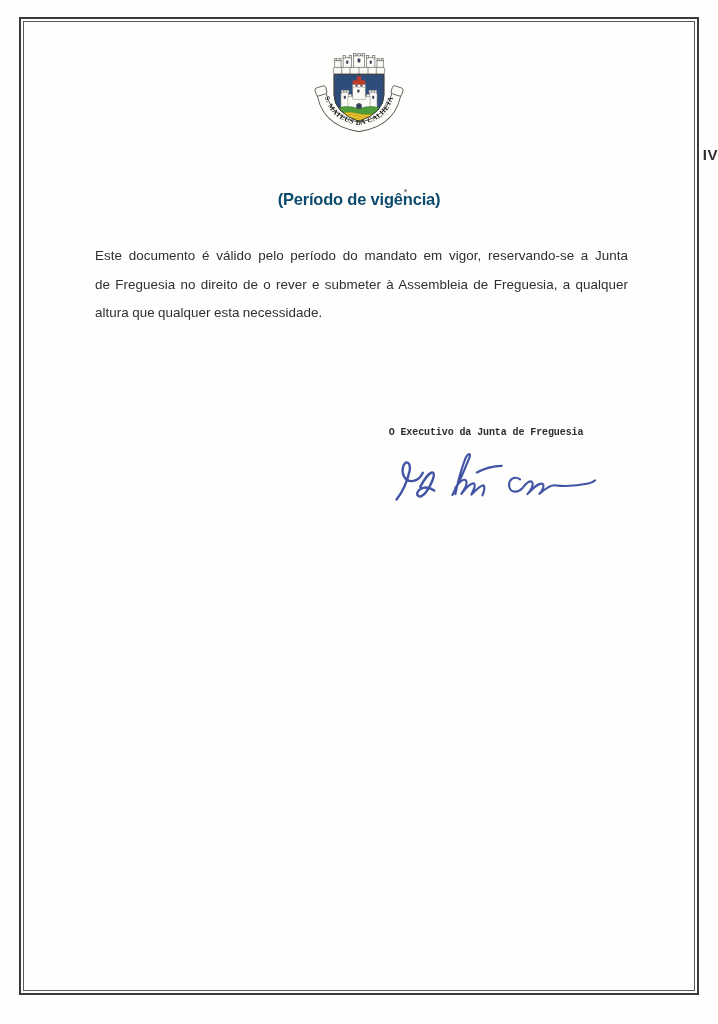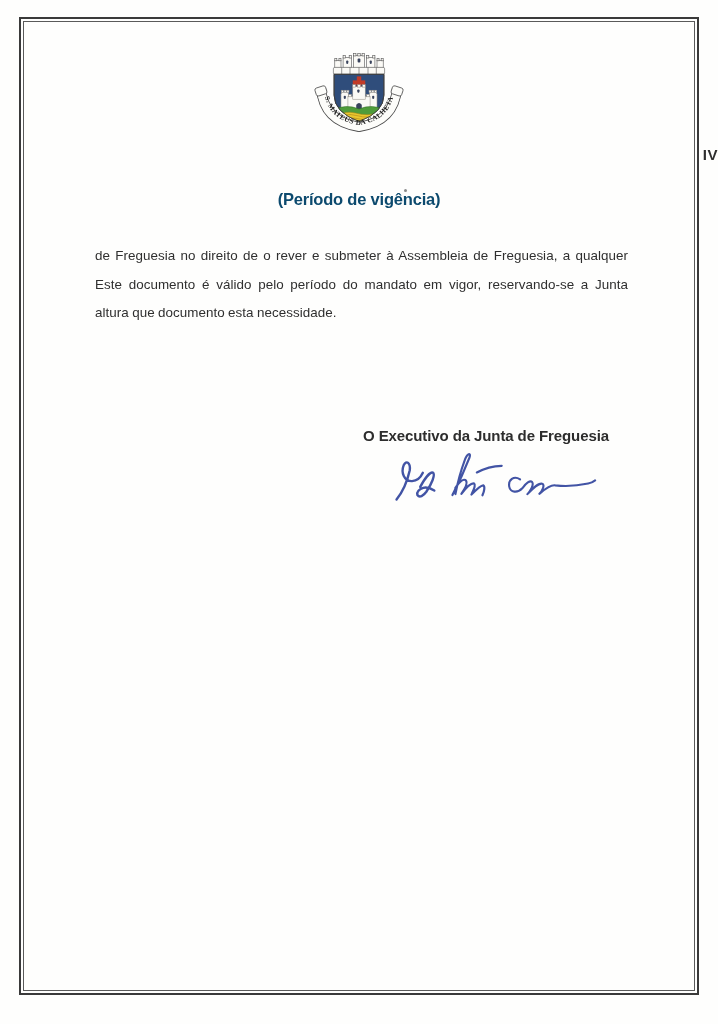--- a/index.html
+++ b/index.html
@@ -38,22 +38,23 @@
   }
   .body-text{
     position:absolute;top:229px;left:95px;width:533px;
     font-size:13.4px;line-height:28.3px;color:#2f2f2f;
     word-spacing:-.4px;letter-spacing:.05px;
   }
   .body-line{display:block;}
   .body-line.just{text-align:justify;text-align-last:justify;}
   .sig-title{
     position:absolute;top:427px;left:348px;width:276px;
-    text-align:center;font-weight:bold;font-size:15px;letter-spacing:-.1px;
+    text-align:center;font-weight:bold;font-size:10px;letter-spacing:-.1px;
     color:#2d2d2d;
+    font-family:Liberation Mono, monospace;
   }
   .signature{
     position:absolute;top:447px;left:388px;
     width:212px;height:62px;
     transform:rotate(-1.5deg);
   }
   .speck{
     position:absolute;top:189px;left:404px;width:3px;height:3px;
     background:#8a8a8a;border-radius:50%;
   }
@@ -159,23 +160,23 @@
     </svg>
   </div>
 
   <div class="section-number">IV</div>
 
   <div class="speck"></div>
 
   <div class="section-title">(Período de vigência)</div>
 
   <p class="body-text">
+    <span class="body-line just">Este documento é válido pelo período do mandato em vigor, reservando-se a Junta</span>
     <span class="body-line just">de Freguesia no direito de o rever e submeter à Assembleia de Freguesia, a qualquer</span>
-    <span class="body-line just">Este documento é válido pelo período do mandato em vigor, reservando-se a Junta</span>
-    <span class="body-line">altura que documento esta necessidade.</span>
+    <span class="body-line">altura que qualquer esta necessidade.</span>
   </p>
 
   <div class="sig-title">O Executivo da Junta de Freguesia</div>
 
   <svg class="signature" viewBox="0 0 210 62" aria-hidden="true">
     <g fill="none" stroke-linecap="round" stroke-linejoin="round" stroke="#4254a5">
       <path stroke-width="2.4" d="M 7,50 C 12,44 18,33 21,21 C 22,14 18,10 15,16 C 12,23 15,32 23,32 C 28,32 32,28 34,24
                                    M 31,38 C 35,31 41,23 44,24 C 47,26 42,36 37,43 C 34,47 30,49 28,46 C 27,43 30,40 34,39 C 38,38 42,40 45,42"></path>
       <path stroke-width="2.2" d="M 63,47 C 68,38 76,22 81,10 C 83,5 79,5 76,13 C 72,23 68,37 66,46
                                    M 66,40 C 70,34 75,30 77,33 C 79,36 75,42 72,46 C 76,41 82,35 85,36 C 87,38 84,43 82,47 C 86,43 91,38 94,38 C 96,39 95,44 93,48

